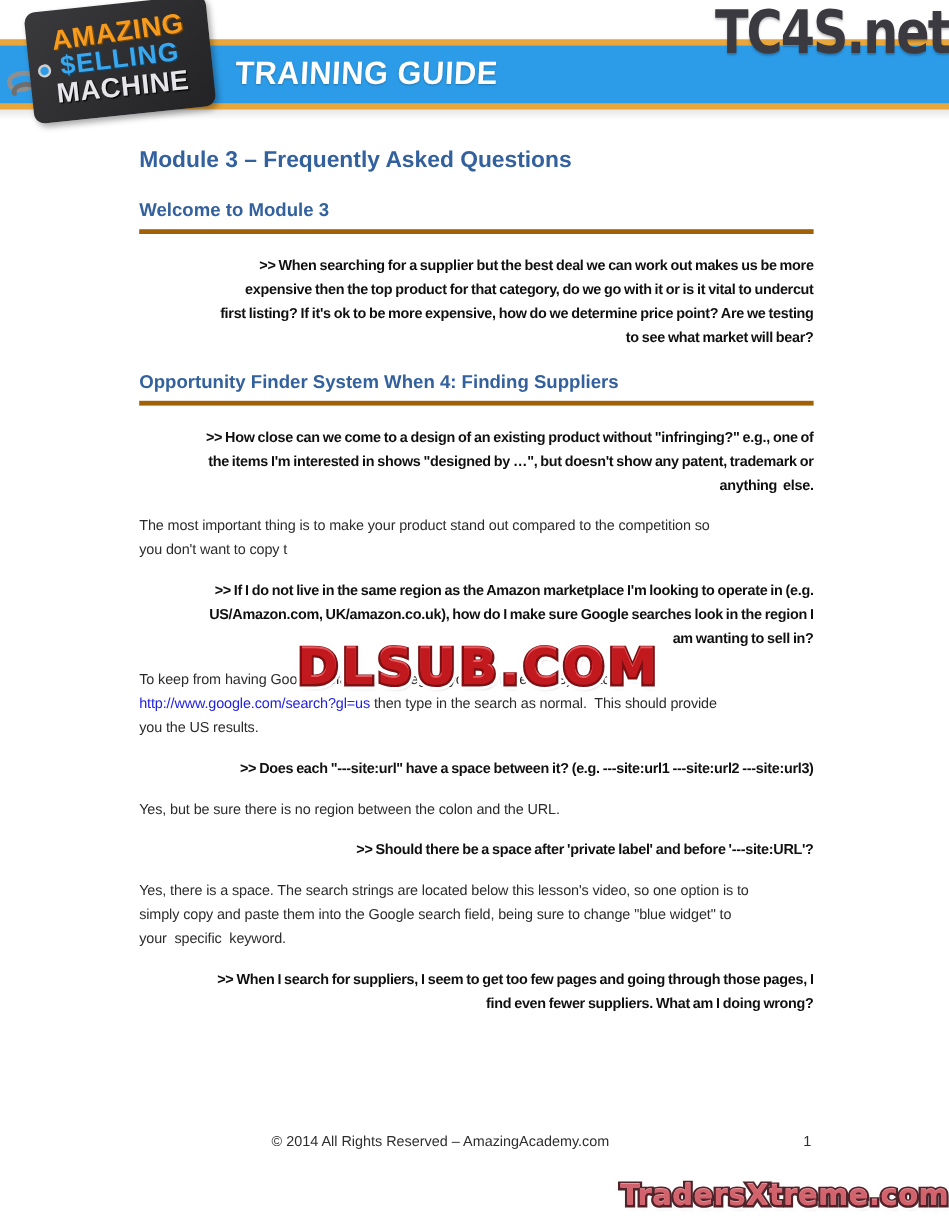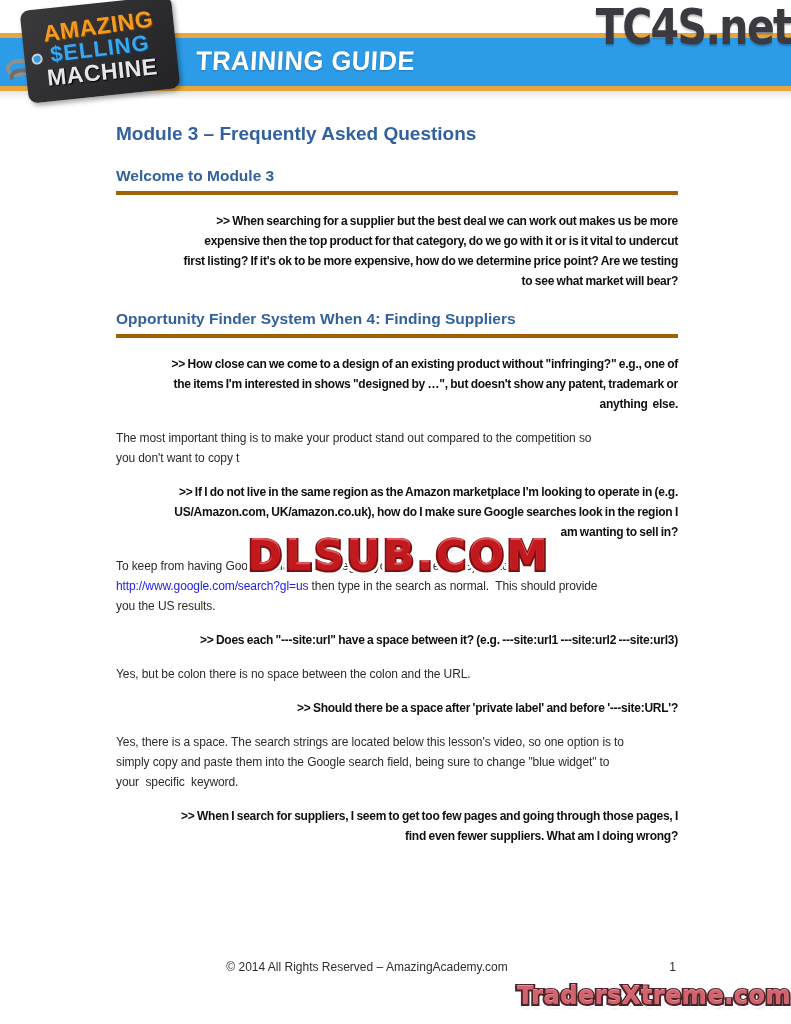--- a/index.html
+++ b/index.html
@@ -87,21 +87,21 @@
     letter-spacing:-0.1px;
   }
   .content p.q {
     font-weight:bold; color:#101010;
     letter-spacing:-0.25px; word-spacing:-0.6px;text-align:right;
   }
   .content a.link { color:#2121df; text-decoration:none; cursor:pointer; }
 
   
   .footer { position:absolute; left:116px; top:944px; width:562px; height:20px;
-            font-size:12px; color:#2e2e2e;margin-top:16px; }
+            font-size:12px; color:#2e2e2e; }
   .footer .copyright { position:absolute; left:0; right:0; text-align:center;
                        transform:translateX(-30px); white-space:nowrap; }
   .footer .pagenum { position:absolute; right:2px; top:0; }
 
   
   .wm { position:absolute; font-family:"DejaVu Sans", sans-serif; font-weight:bold;
         white-space:nowrap; }
   .wm span { position:absolute; left:0; top:0; white-space:nowrap; }
   .wm span.fill { position:relative; }
 
@@ -162,21 +162,21 @@
 you don't want to copy t</p>
 
     <p class="q">&gt;&gt; If I do not live in the same region as the Amazon marketplace I'm looking to operate in (e.g.
 US/Amazon.com, UK/amazon.co.uk), how do I make sure Google searches look in the region I
 am wanting to sell in?</p>
     <p><span>To keep from having Google default to the region you are in (e.g. US), go to
 </span><a class="link">http://www.google.com/search?gl=us</a><span> then type in the search as normal.  This should provide
 you the US results.</span></p>
 
     <p class="q">&gt;&gt; Does each "---site:url" have a space between it? (e.g. ---site:url1 ---site:url2 ---site:url3)</p>
-    <p>Yes, but be colon there is no space between the colon and the URL.</p>
+    <p>Yes, but be sure there is no region between the colon and the URL.</p>
 
     <p class="q">&gt;&gt; Should there be a space after 'private label' and before '---site:URL'?</p>
     <p>Yes, there is a space. The search strings are located below this lesson's video, so one option is to
 simply copy and paste them into the Google search field, being sure to change "blue widget" to
 your  specific  keyword.</p>
 
     <p class="q">&gt;&gt; When I search for suppliers, I seem to get too few pages and going through those pages, I
 find even fewer suppliers. What am I doing wrong?</p>
   </div>
 

